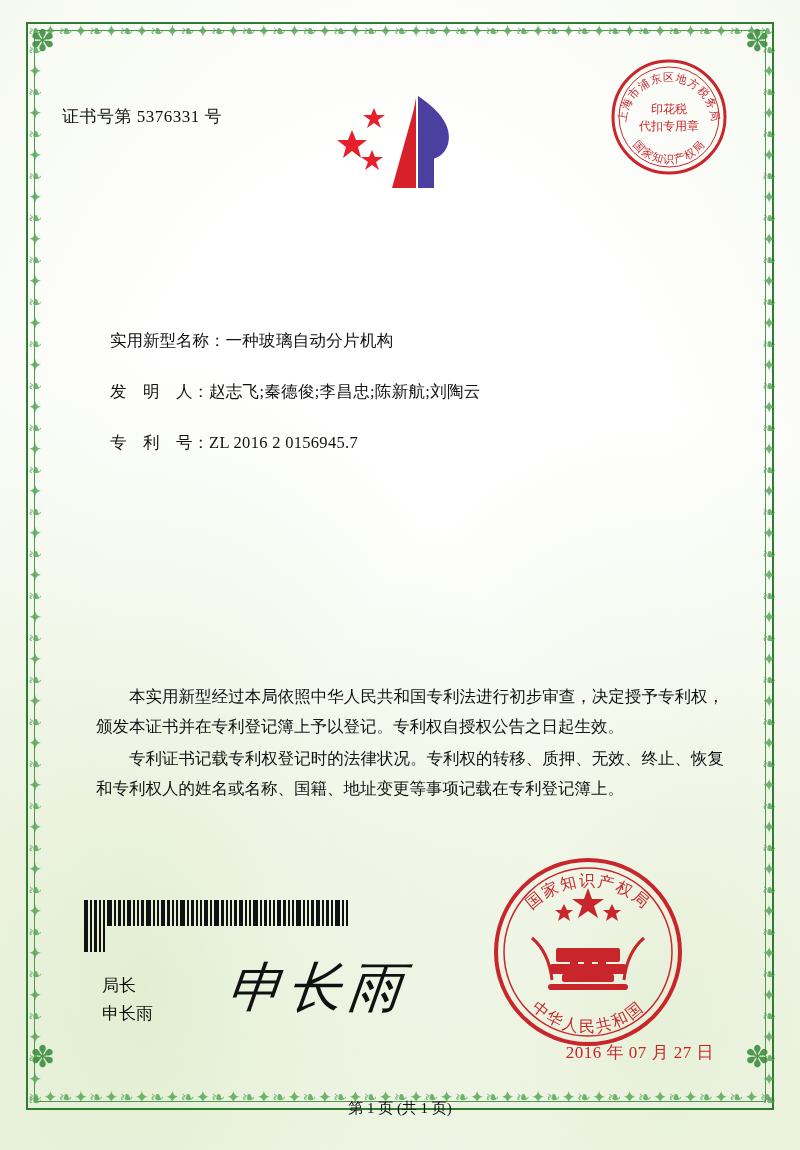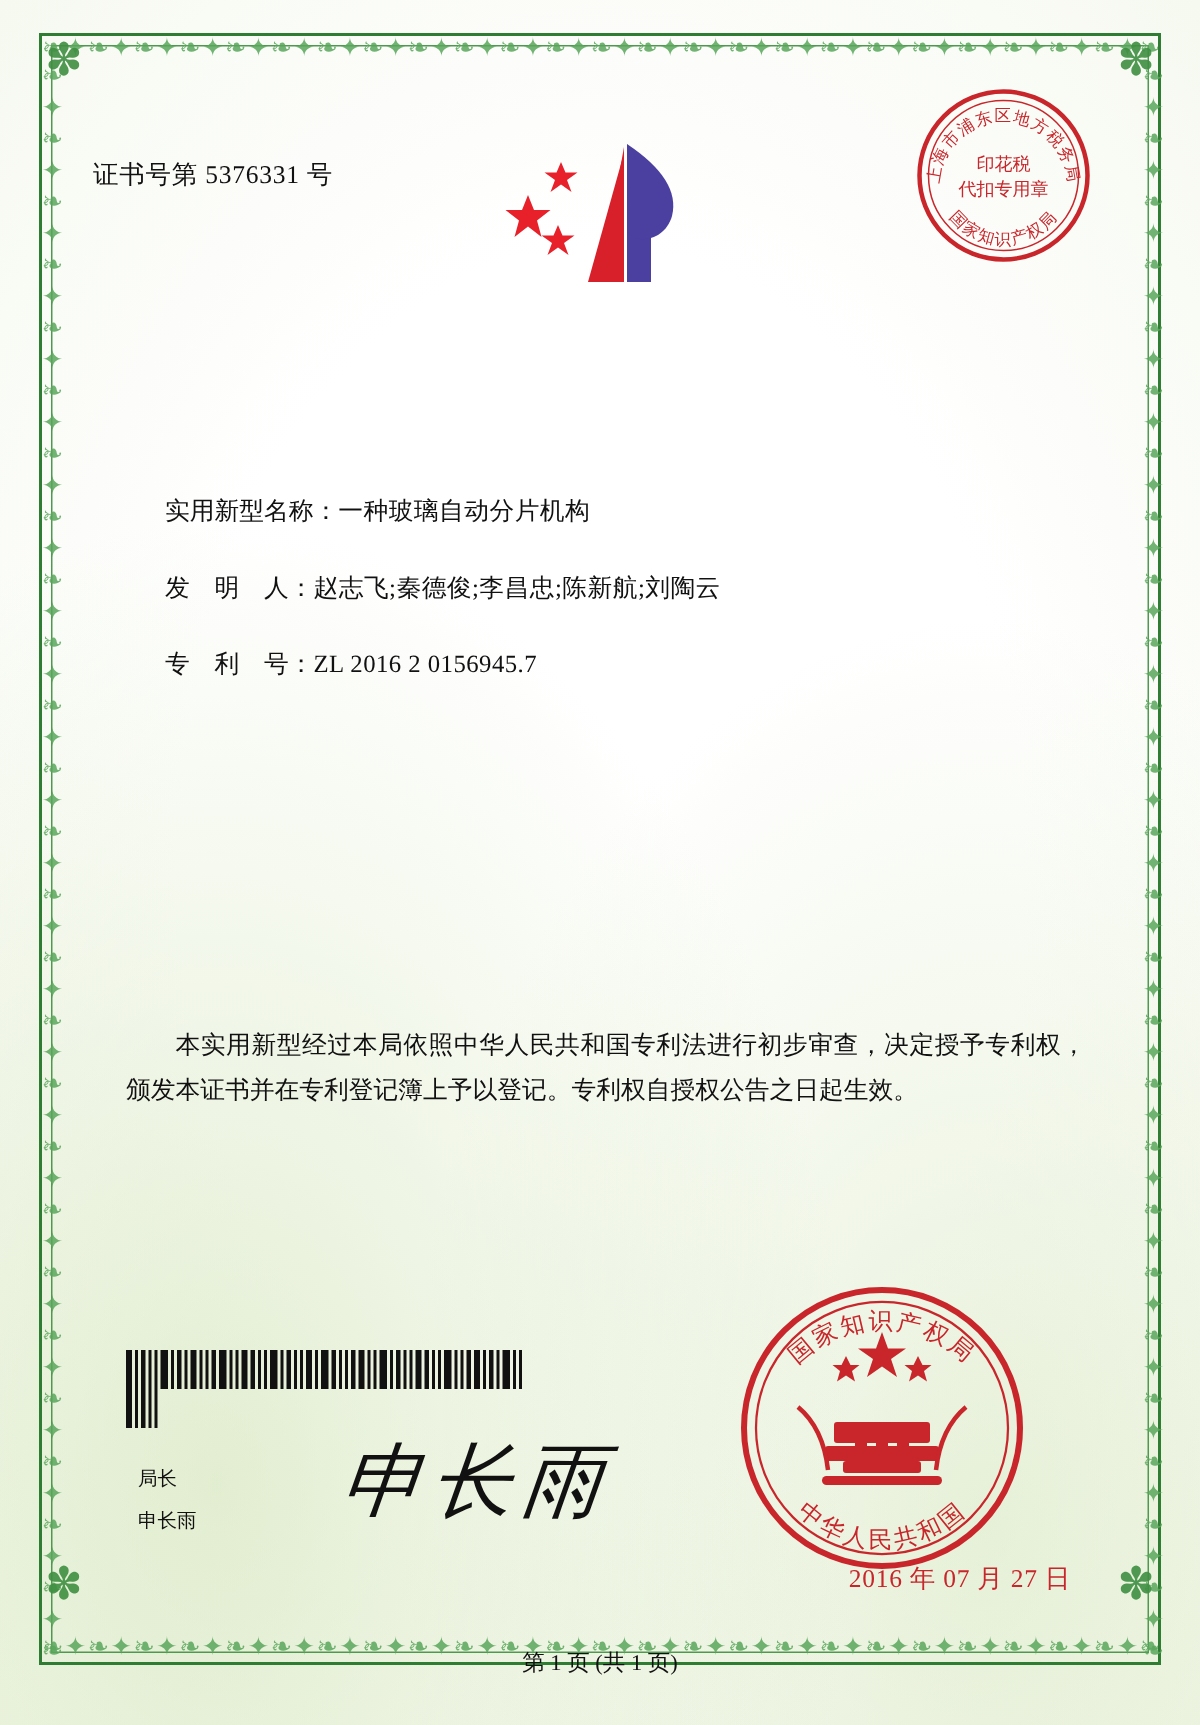--- a/index.html
+++ b/index.html
@@ -119,44 +119,44 @@
   .body-text {
     position: absolute;
     left: 80px;
     top: 682px;
     width: 644px;
     font-size: 16.5px;
     line-height: 30px;
     color: #111;
     text-align: justify;
   }
-  .body-text p { margin: 0 0 2px 4px; text-indent: 33px; }
+  .body-text p { margin: 0 0 2px 16px; text-indent: 33px; }
 
   
   .barcode {
     position: absolute;
     left: 84px;
     top: 900px;
     width: 268px;
     height: 26px;
   }
   .barcode span {
     display: inline-block;
     height: 26px;
     background: #111;
     margin-right: 2px;
     vertical-align: top;
   }
 
   
   .sig-label {
     position: absolute;
-    left: 92px;
+    left: 102px;
     top: 972px;
-    font-size: 13px;
+    font-size: 17px;
     line-height: 28px;
     color: #111;
   }
   .sig-hand {
     position: absolute;
     left: 228px;
     top: 952px;
     font-size: 54px;
     color: #111;
     font-family: "DejaVu Serif", serif;
@@ -251,20 +251,21 @@
     <div class="field">
       <span class="lbl">发　明　人：</span><span class="val">赵志飞;秦德俊;李昌忠;陈新航;刘陶云</span>
     </div>
     <div class="field">
       <span class="lbl">专　利　号：</span><span class="val">ZL 2016 2 0156945.7</span>
     </div>
   </div>
 
   <div class="body-text">
     <p>本实用新型经过本局依照中华人民共和国专利法进行初步审查，决定授予专利权，颁发本证书并在专利登记簿上予以登记。专利权自授权公告之日起生效。</p>
+    <p>专利证书记载专利权登记时的法律状况。专利权的转移、质押、无效、终止、恢复和专利权人的姓名或名称、国籍、地址变更等事项记载在专利登记簿上。</p>
   </div>
 
   <div class="barcode"><span style="width: 4px;"></span><span style="width: 2px;"></span><span style="width: 3px;"></span><span style="width: 2px;"></span><span style="width: 2px;"></span><span style="width: 5px;"></span><span style="width: 2px;"></span><span style="width: 3px;"></span><span style="width: 2px;"></span><span style="width: 4px;"></span><span style="width: 2px;"></span><span style="width: 2px;"></span><span style="width: 3px;"></span><span style="width: 5px;"></span><span style="width: 2px;"></span><span style="width: 2px;"></span><span style="width: 4px;"></span><span style="width: 3px;"></span><span style="width: 2px;"></span><span style="width: 2px;"></span><span style="width: 5px;"></span><span style="width: 2px;"></span><span style="width: 3px;"></span><span style="width: 2px;"></span><span style="width: 2px;"></span><span style="width: 4px;"></span><span style="width: 2px;"></span><span style="width: 5px;"></span><span style="width: 3px;"></span><span style="width: 2px;"></span><span style="width: 2px;"></span><span style="width: 3px;"></span><span style="width: 4px;"></span><span style="width: 2px;"></span><span style="width: 2px;"></span><span style="width: 5px;"></span><span style="width: 2px;"></span><span style="width: 3px;"></span><span style="width: 2px;"></span><span style="width: 2px;"></span><span style="width: 4px;"></span><span style="width: 3px;"></span><span style="width: 2px;"></span><span style="width: 2px;"></span><span style="width: 5px;"></span><span style="width: 2px;"></span><span style="width: 2px;"></span><span style="width: 3px;"></span><span style="width: 4px;"></span><span style="width: 2px;"></span><span style="width: 3px;"></span><span style="width: 2px;"></span><span style="width: 5px;"></span><span style="width: 2px;"></span><span style="width: 2px;"></span><span style="width: 4px;"></span><span style="width: 2px;"></span><span style="width: 3px;"></span><span style="width: 2px;"></span><span style="width: 2px;"></span></div>
 
   <div class="sig-label">
     <div>局长</div>
     <div>申长雨</div>
   </div>
   <div class="sig-hand">申长雨</div>
 

